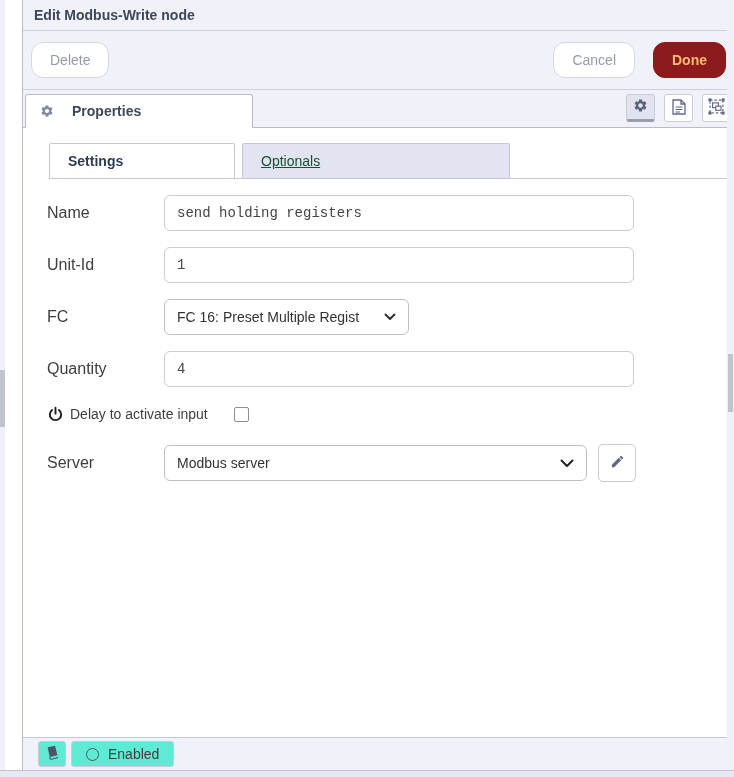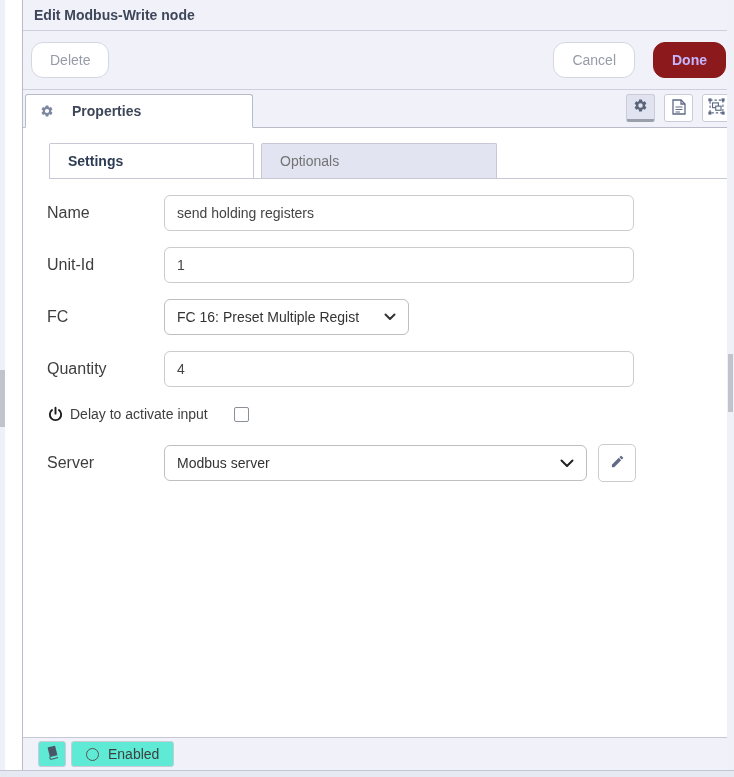--- a/index.html
+++ b/index.html
@@ -33,21 +33,21 @@
   .button-bar {
     height:59px; background:#f1f2f9; border-bottom:1px solid #ccd0dc;
     display:flex; align-items:center; padding:0 14px 0 8px;
   }
   .btn {
     height:36px; border-radius:12px; font-size:14px; cursor:pointer;
     font-family:inherit; padding:0 18px;
   }
   .btn-plain { background:#fff; border:1px solid #d4d6e0; color:#979ba8; }
   .btn.delete { margin-right:auto; }
-  .btn-done { background:#8c1a1c; border:1px solid #8c1a1c; color:#c4b5fd; font-weight:bold; margin-left:18px; }
+  .btn-done { background:#8c1a1c; border:1px solid #8c1a1c; color:#fdba74; font-weight:bold; margin-left:18px; }
 
   
   .editor-tabbar {
     height:38px; background:#f1f2f9; border-bottom:1px solid #b9bcc8;
     display:flex; align-items:flex-end;
   }
   .properties-tab {
     margin-left:2px; margin-bottom:-1px; width:228px; height:34px;
     background:#fff; border:1px solid #b9bcc8; border-bottom:1px solid #fff;
     border-radius:3px 3px 0 0;
@@ -69,29 +69,29 @@
   .inner-tabs {
     display:flex; gap:7px; border-bottom:1px solid #c6c9d5;
     margin-left:2px; margin-bottom:16px; width:694px;
   }
   .itab {
     height:35px; display:flex; align-items:center; padding-left:18px;
     border:1px solid #c6c9d5; border-bottom:none; border-radius:2px 2px 0 0;
     cursor:pointer; font-size:14px;
   }
   .itab.active {
-    width:205px; background:#fff; color:#2d3c54; font-weight:bold; margin-bottom:-1px;
-  }
-  .itab.inactive { width:236px; background:#e2e5f1; color:#737373; }
+    width:186px; background:#fff; color:#2d3c54; font-weight:bold; margin-bottom:-1px;
+  }
+  .itab.inactive { width:268px; background:#e2e5f1; color:#14532d;text-decoration:underline; }
 
   .form-row { display:flex; align-items:center; margin-bottom:16px; height:36px; }
   .form-row > label { width:117px; color:#3e3e3e; font-size:16px; }
   .text-input {
     width:470px; height:36px; border:1px solid #ccc; border-radius:6px;
-    padding:0 12px; font-size:14px; color:#444; font-family:Liberation Sans, sans-serif; background:#fff;
+    padding:0 12px; font-size:14px; color:#444; font-family:Liberation Mono, monospace; background:#fff;
   }
   .select {
     height:36px; border:1px solid #bfbfbf; border-radius:6px; background:#fff;
     display:flex; align-items:center; justify-content:space-between;
     padding:4px 12px; font-size:14px; color:#333; cursor:pointer;
   }
   .select.fc { width:245px; }
   .select.server { width:423px;text-align:center; }
   .chev { display:inline-flex; margin-left:8px; }
 

